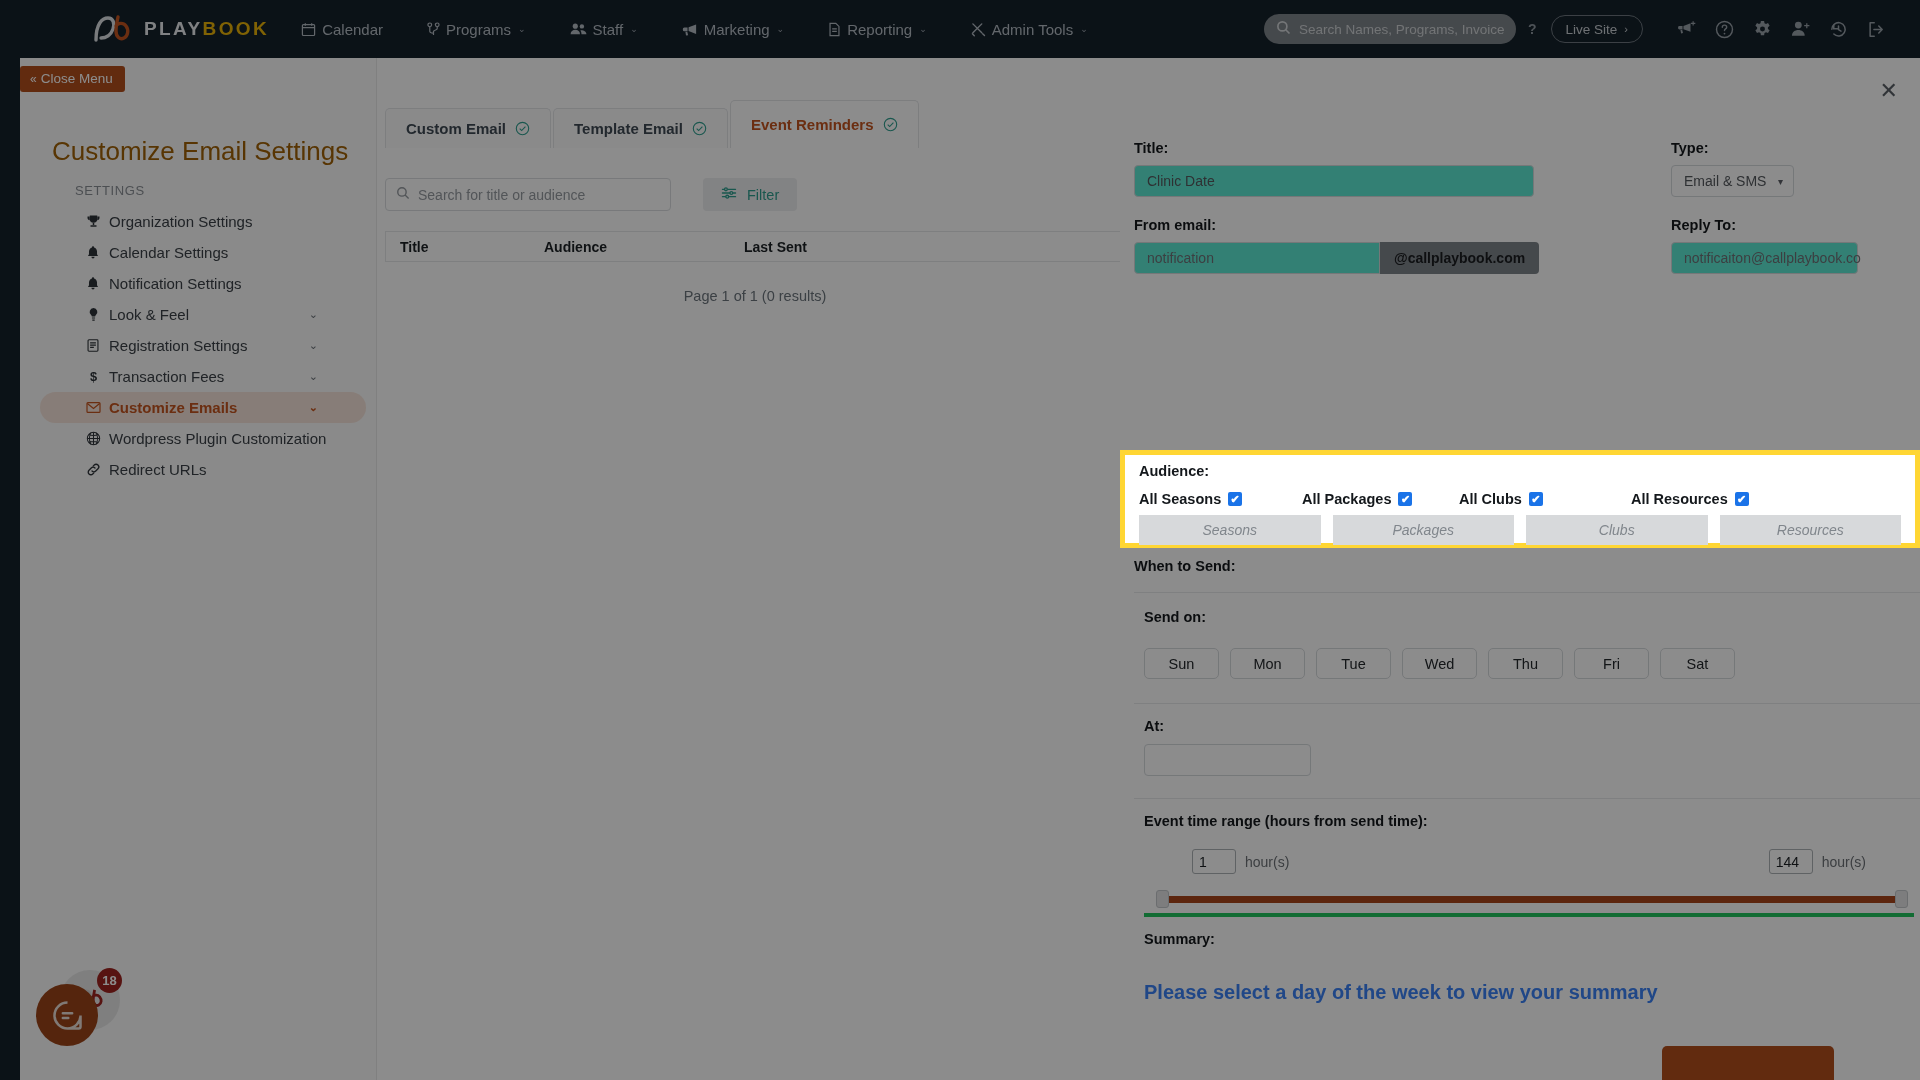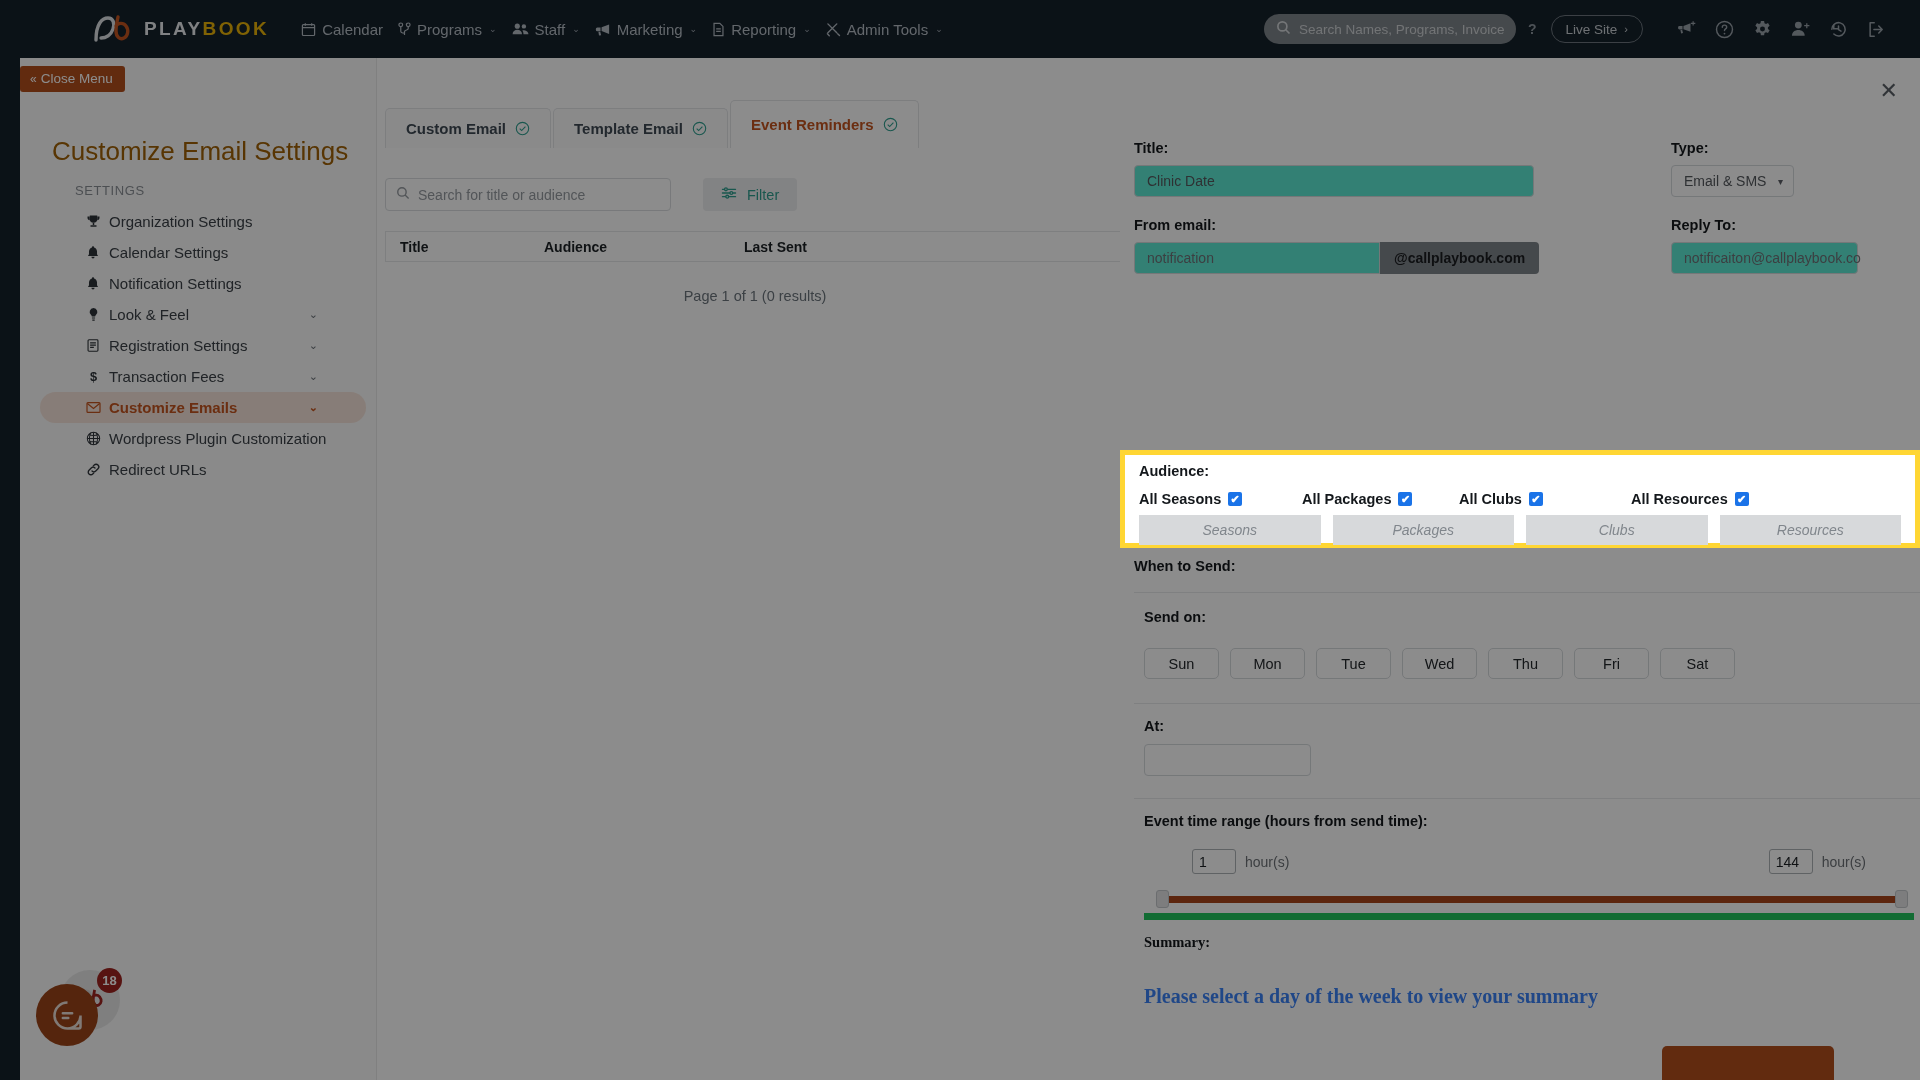--- a/index.html
+++ b/index.html
@@ -17,21 +17,21 @@
   
   .topnav {
     position:absolute; top:0; left:0; width:1920px; height:58px;
     background:#15212b; display:flex; align-items:center; z-index:10;
   }
   .logo-wrap { display:flex; align-items:center; margin-left:92px; }
   .logo-mark { width:42px; height:30px; position:relative; margin-right:10px; }
   .logo-text { font-size:19px; font-weight:700; letter-spacing:2.4px; color:#e9ecef; }
   .logo-text .orange { color:#eab308; }
 
-  .navitems { display:flex; align-items:flex-end; margin-left:32px; gap:15px; }
+  .navitems { display:flex; align-items:flex-end; margin-left:32px; gap:44px; }
   .navitem {
     display:flex; align-items:center; gap:6px;
     color:#b4bcc4; font-size:15px; cursor:pointer; white-space:nowrap;
   }
   .navitem .caret { font-size:9px; opacity:.85; margin-left:1px; }
   .navitem svg { display:block; }
 
   .topright { position:absolute; right:34px; top:0; height:58px; display:flex; align-items:center; gap:0; }
   .searchbox {
     width:252px; height:30px; border-radius:15px; background:#7f858b;
@@ -190,21 +190,21 @@
     position:absolute; left:18px; right:18px; top:6px; height:7px;
     background:#a8441a; border-radius:2px;
   }
   .knob {
     position:absolute; top:0; width:13px; height:18px; background:#e3e4e6;
     border:1px solid #c4c7ca; border-radius:3px; cursor:pointer;
   }
   .knob.l { left:12px; }
   .knob.r { right:12px; }
 
-  .summarybox { position:absolute; left:24px; top:855px; width:770px; border-top:7px solid #22c55e; padding-top:14px;font-family:Liberation Serif, serif; }
+  .summarybox { position:absolute; left:24px; top:855px; width:770px; border-top:4px solid #22c55e; padding-top:14px; }
   .summsg { text-align:left; color:#3b82f6; font-size:20px; font-weight:700; margin-top:34px; }
 
   .savebtn {
     position:absolute; right:86px; bottom:0px; width:172px; height:34px;
     background:#b34f1d; border-radius:5px 5px 0 0;
   }
 
   
   .chat { position:absolute; left:36px; bottom:26px; width:84px; height:84px; z-index:20; }
   .chat-ghost {

